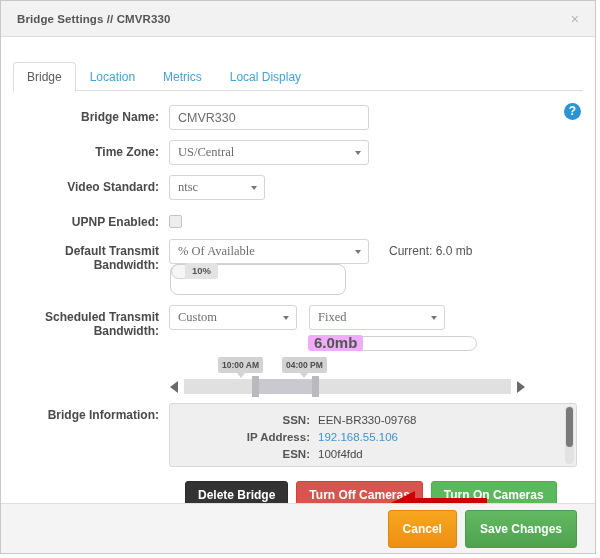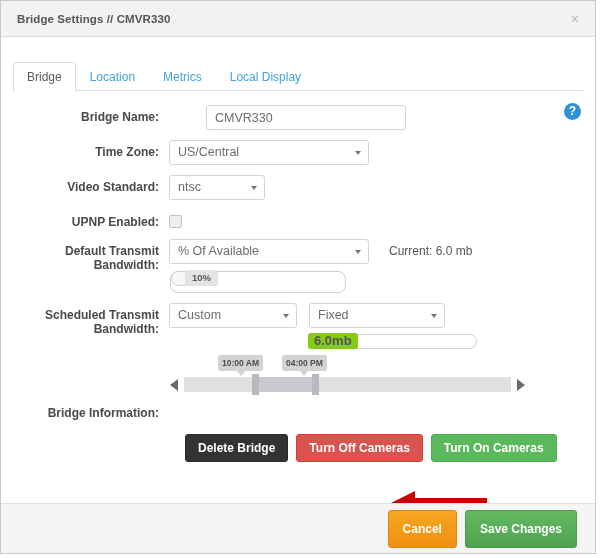--- a/index.html
+++ b/index.html
@@ -153,28 +153,29 @@
     border: 1px solid #d4d4d4;
     border-radius: 3px;
     background: #ffffff;
     font-family: "Liberation Sans", sans-serif;
     font-size: 12.5px;
     color: #6d6d6d;
     padding: 0 8px;
     line-height: 23px;
     outline: none;
   }
-  input.text { width: 200px; margin-left: 37px; }
+  input.text { width: 200px; }
 
   .select {
     position: relative;
     padding-right: 32px;
     cursor: pointer;
     white-space: nowrap;
     overflow: hidden;
+    font-family: Liberation Serif, serif;
   }
   .select .caret {
     position: absolute;
     right: 7px;
     top: 50%;
     margin-top: -2px;
     width: 0; height: 0;
     border-left: 3.5px solid transparent;
     border-right: 3.5px solid transparent;
     border-top: 4.5px solid #777777;
@@ -200,22 +201,21 @@
     padding-top: 5px;
     font-size: 12px;
     color: #555555;
     white-space: nowrap;
   }
 
   
   .pct-slider {
     position: relative;
     width: 176px;
-    height: 22px;
-    margin-top: 7px;
+    height: 31px;
     margin-left: 1px;
     background: #ffffff;
     border: 1px solid #cfcfcf;
     border-radius: 8px;
     box-sizing: border-box;
   }
   .pct-handle {
     position: absolute;
     left: 0;
     top: -1px;
@@ -248,23 +248,23 @@
     margin-top: 6px;
     background: #ffffff;
     border: 1px solid #cfcfcf;
     border-radius: 8px;
     box-sizing: border-box;
   }
   .mb-bubble {
     position: absolute;
     left: -2px;
     top: -2px;
-    background: #84cc16;
+    background: #f0abfc;
     border-radius: 3px;
-    font-size: 13px;
+    font-size: 15px;
     font-weight: bold;
     color: #555555;
     padding: 2px 6px;
     line-height: 12px;
   }
 
   
   .time-wrap {
     position: relative;
     width: 355px;
@@ -532,20 +532,39 @@
             <div class="time-range"></div>
             <div class="time-handle" style="left:68px;"></div>
             <div class="time-handle" style="left:128px;"></div>
           </div>
         </div>
       </div>
     </div>
 
     <div class="row">
       <div class="lbl">Bridge Information:</div>
+      <div class="field">
+        <div class="info-panel">
+          <div class="info-row">
+            <div class="info-key">SSN:</div>
+            <div class="info-val">EEN-BR330-09768</div>
+          </div>
+          <div class="info-row">
+            <div class="info-key">IP Address:</div>
+            <div class="info-val link">192.168.55.106</div>
+          </div>
+          <div class="info-row">
+            <div class="info-key">ESN:</div>
+            <div class="info-val">100f4fdd</div>
+          </div>
+          <div class="info-scroll-track">
+            <div class="info-scroll-thumb"></div>
+          </div>
+        </div>
+      </div>
     </div>
 
     <div class="actions">
       <div class="btn btn-dark">Delete Bridge</div>
       <div class="btn btn-red">Turn Off Cameras</div>
       <div class="btn btn-green">Turn On Cameras</div>
     </div>
 
     <svg class="red-arrow" viewBox="0 0 98 26">
       <polygon points="0,13 26,0 26,7 98,7 98,19 26,19 26,26" fill="#cc0000"></polygon>

